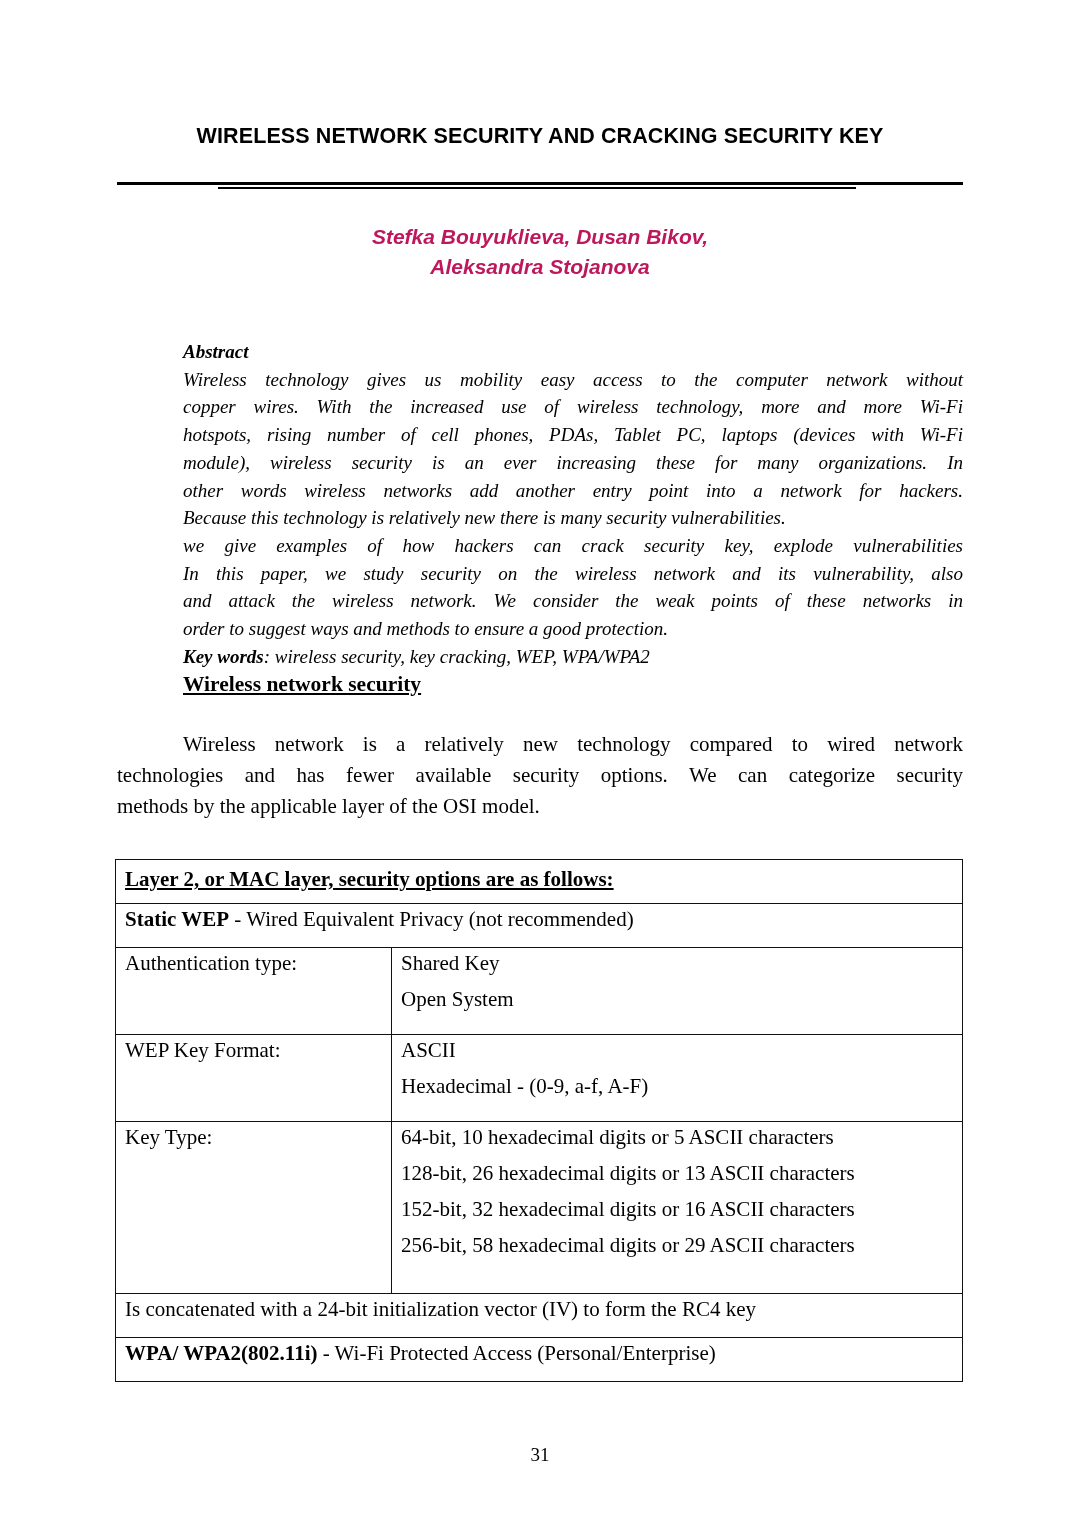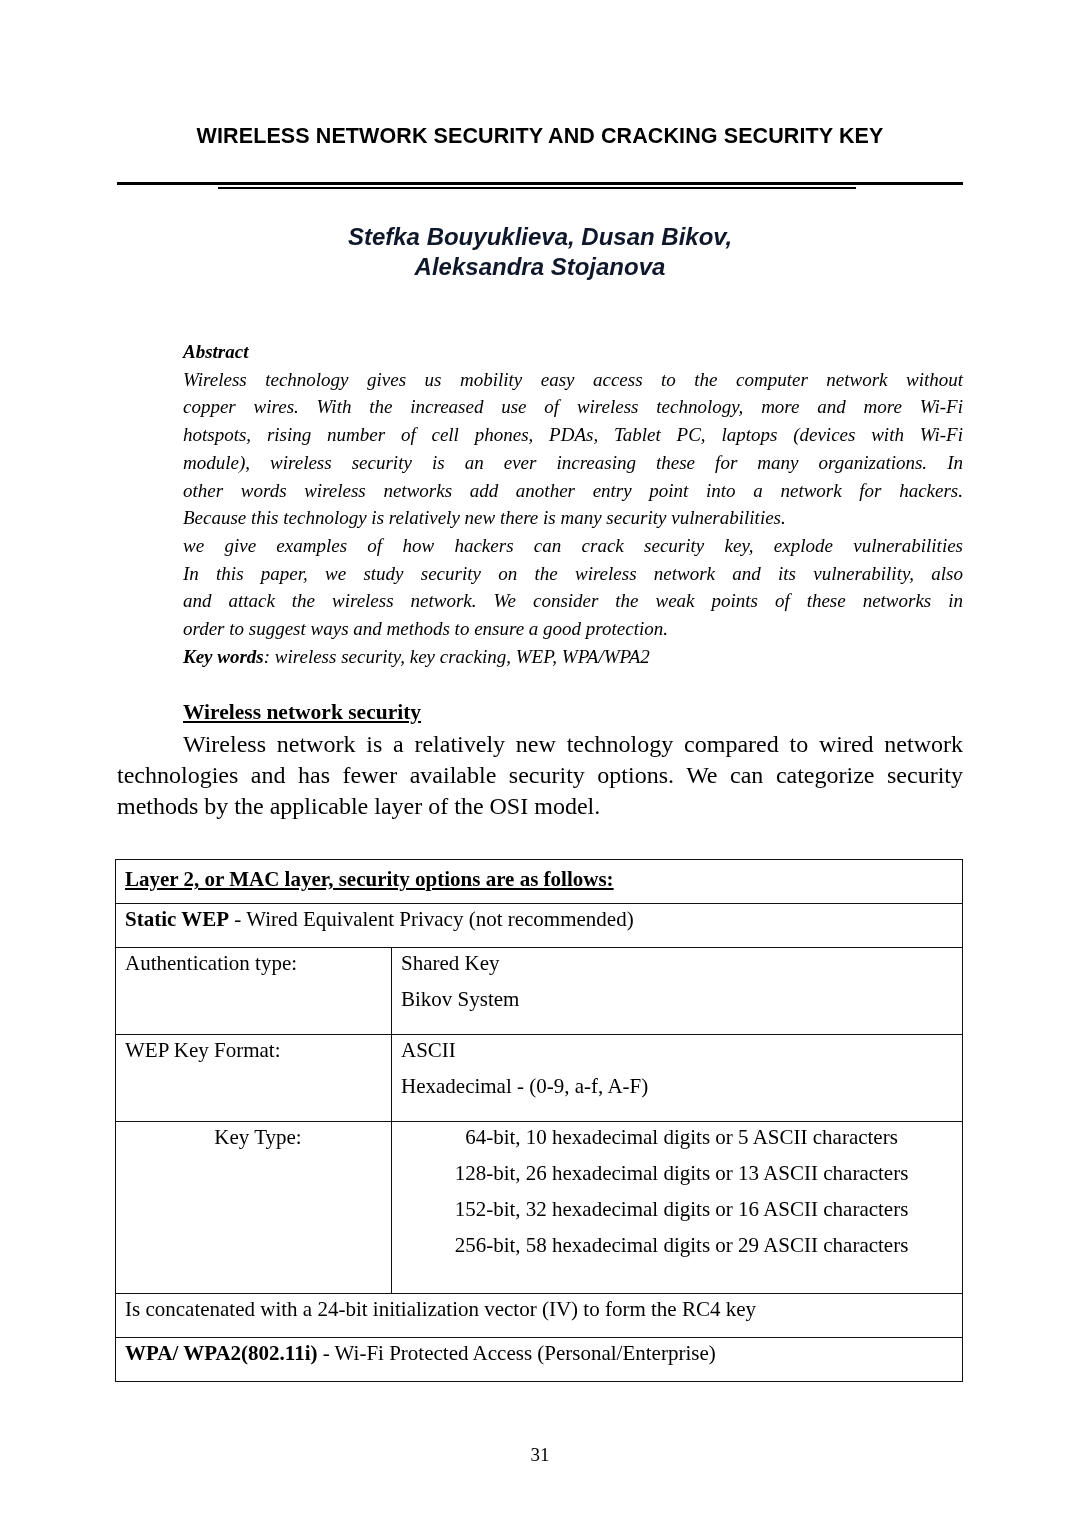--- a/index.html
+++ b/index.html
@@ -11,57 +11,57 @@
     text-align: center; font-family: "Liberation Sans", sans-serif;
     font-weight: bold; font-size: 21.5px; letter-spacing: 0.1px; color: #000;
     white-space: nowrap;
   }
   .rule1 { position: absolute; left: 117px; top: 182px; width: 846px; height: 3px; background: #000; }
   .rule2 { position: absolute; left: 218px; top: 187px; width: 638px; height: 2px; background: #000; }
 
   .authors {
     position: absolute; left: 117px; width: 846px; top: 222px;
     text-align: center; font-family: "Liberation Sans", sans-serif;
-    font-weight: bold; font-style: italic; font-size: 24px; line-height: 30px; color: #0f172a;
+    font-weight: bold; font-style: italic; font-size: 21px; line-height: 30px; color: #be185d;
   }
 
   .abstract {
     position: absolute; left: 183px; width: 780px; top: 338px;
     font-family: Liberation Serif, serif; font-style: italic;
     font-size: 19px; line-height: 27.7px; color: #000;
   }
   .abstract .head { font-weight: bold; display: block; }
   .abstract .line { display: block; white-space: nowrap; text-align: justify; text-align-last: justify; }
   .abstract .line.last { text-align-last: left; }
   .abstract b { font-weight: bold; }
 
   .section-head {
-    position: absolute; left: 183px; top: 700px;
+    position: absolute; left: 183px; top: 672px;
     font-family: "Liberation Serif", serif; font-weight: bold;
     font-size: 21.5px; text-decoration: underline; color: #000;
   }
   .body-text {
     position: absolute; left: 117px; width: 846px; top: 729px;
-    font-family: "Liberation Serif", serif; font-size: 24px; line-height: 31px; color: #000;
+    font-family: "Liberation Serif", serif; font-size: 21px; line-height: 31px; color: #000;
   }
   .body-text .line { display: block; white-space: nowrap; text-align: justify; text-align-last: justify; }
   .body-text .line.indent { padding-left: 66px; }
   .body-text .line.last { text-align-last: left; }
 
   table.sec {
     position: absolute; left: 115px; top: 859px; width: 848px;
     border-collapse: collapse; font-family: "Liberation Serif", serif;
     font-size: 21px; color: #000; padding-left: 45px;
   }
   table.sec td { border: 1.5px solid #111; padding: 0 0 0 9px; vertical-align: top; }
   .r-head td { height: 43px; padding-left: 72px; font-weight: bold; text-decoration: underline; line-height: 38px; }
   .r-wep td { height: 43px; line-height: 30px; padding-top: 3px; }
   .r-wep b, .r-wpa b { font-weight: bold; }
   .r-auth td, .r-fmt td { height: 86px; }
-  .r-key td { height: 171px; text-align: center; }
+  .r-key td { height: 171px; }
   .r-conc td { height: 43px; line-height: 30px; padding-top: 3px; margin-top: 18px; }
   .r-wpa td { height: 43px; line-height: 30px; padding-top: 3px; }
   td.lbl { width: 266px; line-height: 30px; padding-top: 3px; }
   td.val { padding-left: 9px; padding-top: 3px; }
   td.val .opt { display: block; line-height: 43px; height: 43px; margin-top: -7px; }
   td.val .opt:first-child { margin-top: -6px; }
 
   .page-num {
     position: absolute; left: 0; width: 1080px; top: 1444px;
     text-align: center; font-family: "Liberation Serif", serif; font-size: 19px; color: #000;
@@ -108,21 +108,21 @@
         <tr class="r-head">
       <td colspan="2">Layer 2, or MAC layer, security options are as follows:</td>
     </tr>
     <tr class="r-wep">
       <td colspan="2"><b>Static WEP</b><span> - Wired Equivalent Privacy (not recommended)</span></td>
     </tr>
     <tr class="r-auth">
       <td class="lbl">Authentication type:</td>
       <td class="val">
         <span class="opt">Shared Key</span>
-        <span class="opt">Bikov System</span>
+        <span class="opt">Open System</span>
       </td>
     </tr>
     <tr class="r-fmt">
       <td class="lbl">WEP Key Format:</td>
       <td class="val">
         <span class="opt">ASCII</span>
         <span class="opt">Hexadecimal - (0-9, a-f, A-F)</span>
       </td>
     </tr>
     <tr class="r-key">

